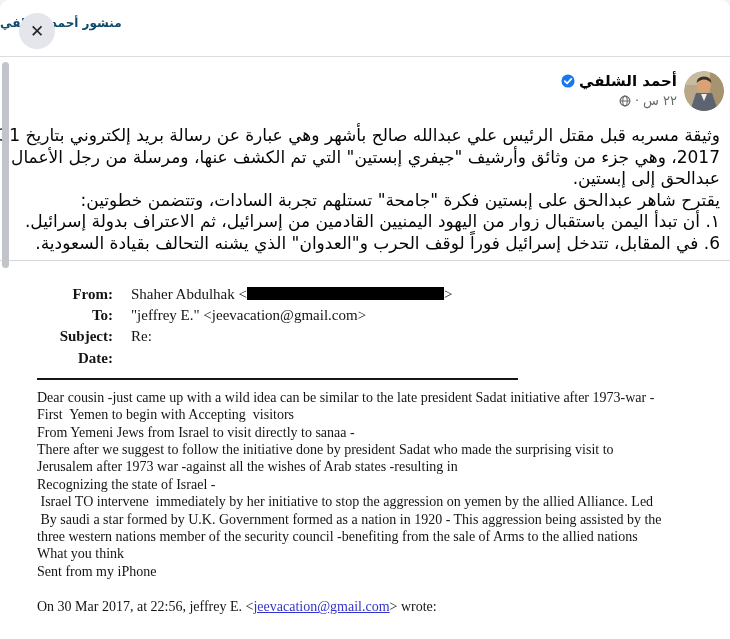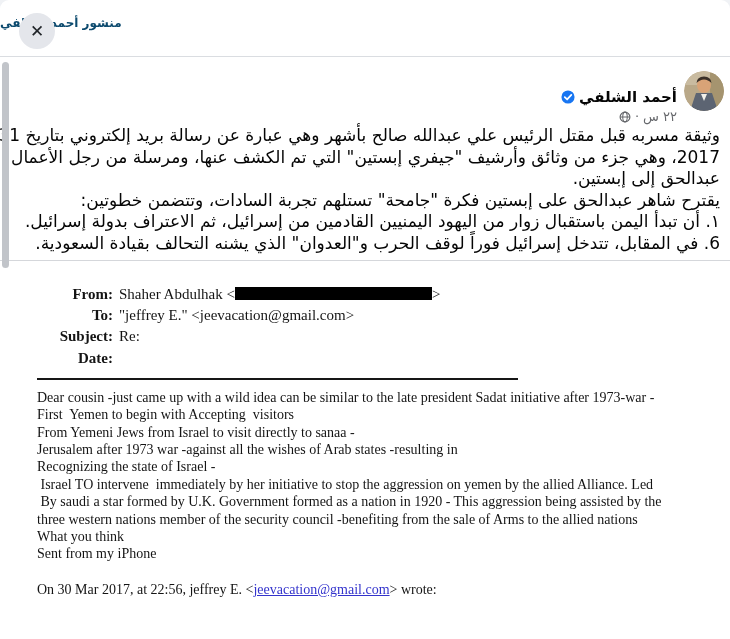--- a/index.html
+++ b/index.html
@@ -47,21 +47,21 @@
     direction: rtl;
     display: flex; gap: 7px;
     padding: 14px 6px 0 16px;
     height: 54px;
   }
   .avatar {
     width: 40px; height: 40px; border-radius: 50%;
     overflow: hidden; flex: 0 0 40px;
   }
   .author-meta { display: flex; flex-direction: column; padding-top: 1px; }
-  .author-line { display: flex; align-items: center; gap: 4px; margin-top: 16px; }
+  .author-line { display: flex; align-items: center; gap: 4px; }
   .author-name { font-size: 15px; font-weight: bold; color: #050505; }
   .meta-line {
     display: flex; align-items: center; gap: 4px;
     margin-top: 3px;
     font-size: 13px; color: #65676b;
   }
   
   .post-text {
     direction: rtl;
     text-align: right;
@@ -75,21 +75,21 @@
     direction: ltr; text-align: left;
     margin-top: 4px;
     border-top: 1px solid #d5d7db;
     background: #ffffff;
     font-family: "Liberation Serif", "DejaVu Serif", serif;
     color: #141414;
   }
   .email-headers { padding: 23px 0 0 37px; font-size: 15px; }
   .hdr-row { display: flex; line-height: 21.2px; white-space: pre; }
   .hdr-label { width: 76px; text-align: right; font-weight: bold; flex: 0 0 76px; }
-  .hdr-value { margin-left: 6px; }
+  .hdr-value { margin-left: 18px; }
   .redact-bar {
     display: inline-block;
     width: 197px; height: 13px;
     background: #000000;
     vertical-align: -1px;
   }
   .email-rule {
     margin: 9px 0 0 37px;
     width: 481px; height: 0;
     border: none; border-top: 2px solid #161616;
@@ -183,20 +183,21 @@
         <span class="hdr-label">Date:</span>
       </div>
     </div>
 
     <hr class="email-rule">
 
     <div class="email-body">
       <div>Dear cousin -just came up with a wild idea can be similar to the late president Sadat initiative after 1973-war -</div>
       <div>First  Yemen to begin with Accepting  visitors</div>
       <div>From Yemeni Jews from Israel to visit directly to sanaa -</div>
+      <div>There after we suggest to follow the initiative done by president Sadat who made the surprising visit to</div>
       <div>Jerusalem after 1973 war -against all the wishes of Arab states -resulting in</div>
       <div>Recognizing the state of Israel -</div>
       <div> Israel TO intervene  immediately by her initiative to stop the aggression on yemen by the allied Alliance. Led</div>
       <div> By saudi a star formed by U.K. Government formed as a nation in 1920 - This aggression being assisted by the</div>
       <div>three western nations member of the security council -benefiting from the sale of Arms to the allied nations</div>
       <div>What you think</div>
 
       <div class="email-signature">Sent from my iPhone</div>
 
       <div class="email-quote"><span>On 30 Mar 2017, at 22:56, jeffrey E. &lt;</span><span class="email-link">jeevacation@gmail.com</span><span>&gt; wrote:</span></div>

